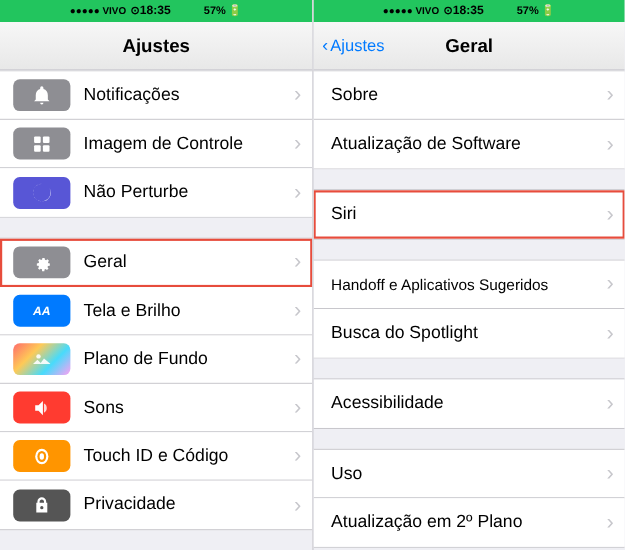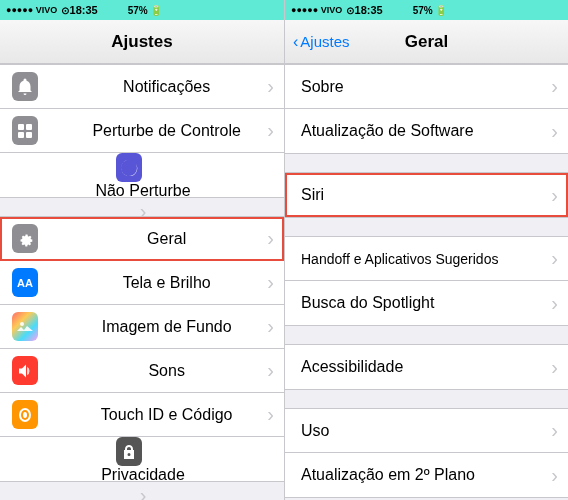--- a/index.html
+++ b/index.html
@@ -28,24 +28,24 @@
       overflow: hidden;
     }
 
     .screen + .screen {
       border-left: 1px solid #c8c7cc;
     }
 
     
     .status-bar {
       height: 20px;
-      background: #5eead4;
-      display: flex;
-      align-items: center;
-      justify-content: flex-start;
+      background: #22c55e;
+      display: flex;
+      align-items: center;
+      justify-content: center;
       padding: 1px 6px;
       font-size: 10px;
       font-weight: 600;
       color: #000;
       flex-shrink: 0;
     }
 
     .status-bar .left { display: flex; align-items: center; gap: 2px; }
     .status-bar .center { font-size: 11px; font-weight: 600; }
     .status-bar .right { display: flex; align-items: center; gap: 3px; font-size: 10px; margin-left: 30px; }
@@ -103,38 +103,37 @@
 
     .list-item {
       display: flex;
       align-items: center;
       height: 44px;
       padding: 0 10px 0 12px;
       background: #fff;
       border-bottom: 1px solid #c8c7cc;
       cursor: pointer;
       position: relative;
-      text-align: center;
     }
 
     .list-item:last-child {
       border-bottom: none;
-      flex-direction: column;
     }
 
     .item-icon {
-      width: 26px;
+      width: 52px;
       height: 29px;
       border-radius: 6px;
       display: flex;
       align-items: center;
       justify-content: center;
-      margin-right: 28px;
+      margin-right: 12px;
       flex-shrink: 0;
       font-size: 16px;
+      font-style: italic;
     }
 
     .item-label {
       flex: 1;
       font-size: 16px;
       color: #000;
     }
 
     .chevron-right::after {
       content: '›';
@@ -221,21 +220,21 @@
 
         <div class="list-item">
           <div class="item-icon icon-gray">
             <svg width="18" height="18" viewBox="0 0 18 18" fill="white">
               <rect x="2" y="2" width="6" height="6" rx="1"></rect>
               <rect x="10" y="2" width="6" height="6" rx="1"></rect>
               <rect x="2" y="10" width="6" height="6" rx="1"></rect>
               <rect x="10" y="10" width="6" height="6" rx="1"></rect>
             </svg>
           </div>
-          <span class="item-label">Perturbe de Controle</span>
+          <span class="item-label">Imagem de Controle</span>
           <span class="chevron-right"></span>
         </div>
 
         <div class="list-item">
           <div class="item-icon icon-purple">
             <svg width="18" height="18" viewBox="0 0 18 18" fill="white">
               <path d="M9 1C4.6 1 1 4.6 1 9s3.6 8 8 8a8 8 0 0 0 6.9-12A7.7 7.7 0 0 1 9 17 8 8 0 0 1 9 1z"></path>
             </svg>
           </div>
           <span class="item-label">Não Perturbe</span>
@@ -264,21 +263,21 @@
           <span class="chevron-right"></span>
         </div>
 
         <div class="list-item">
           <div class="item-icon" style="background: linear-gradient(135deg, #ff6b6b, #feca57, #48dbfb, #ff9ff3);">
             <svg width="16" height="16" viewBox="0 0 16 16" fill="white" opacity="0.9">
               <circle cx="5" cy="5" r="2"></circle>
               <path d="M0 12l4-4 3 3 3-4 6 5H0z"></path>
             </svg>
           </div>
-          <span class="item-label">Imagem de Fundo</span>
+          <span class="item-label">Plano de Fundo</span>
           <span class="chevron-right"></span>
         </div>
 
         <div class="list-item">
           <div class="item-icon icon-red">
             <svg width="18" height="18" viewBox="0 0 18 18" fill="white">
               <path d="M3 6.5v5H6l4 4v-13L6 6.5H3z"></path>
               <path d="M13.5 9A4.5 4.5 0 0 0 11 4.8v8.4A4.5 4.5 0 0 0 13.5 9z" fill="white" opacity="0.8"></path>
             </svg>
           </div>

